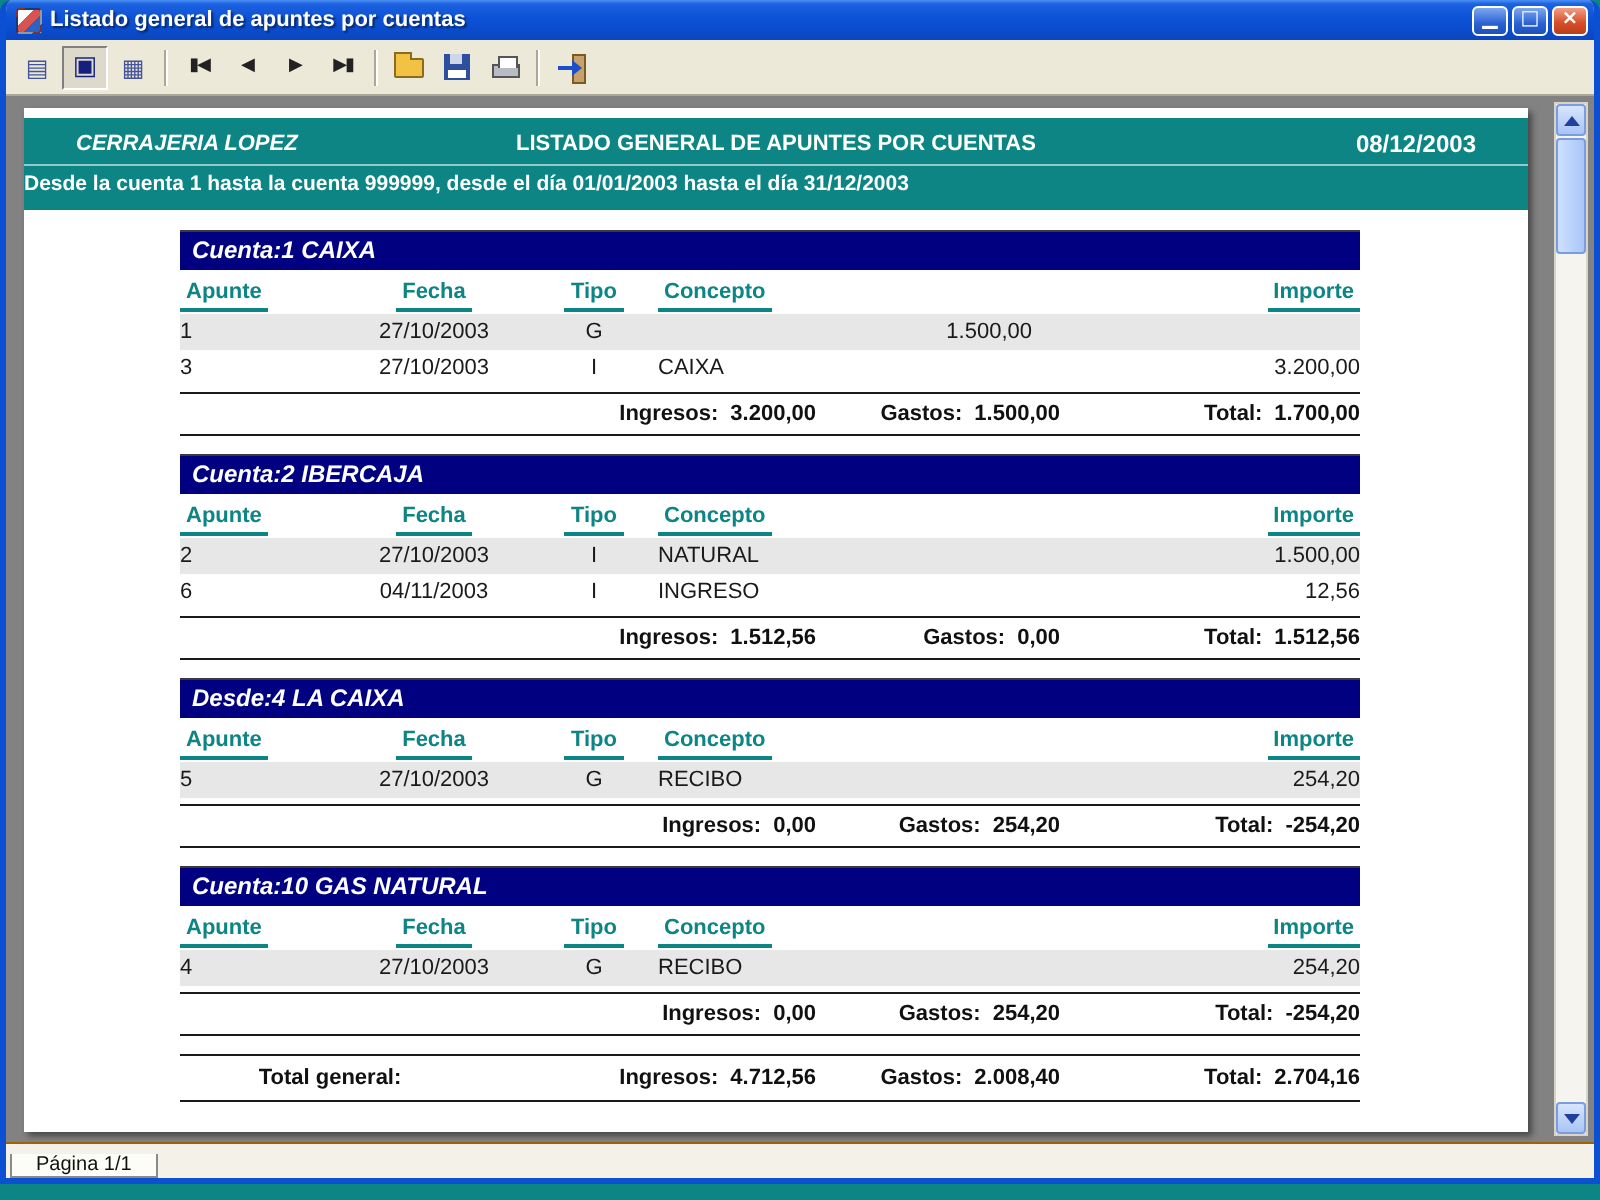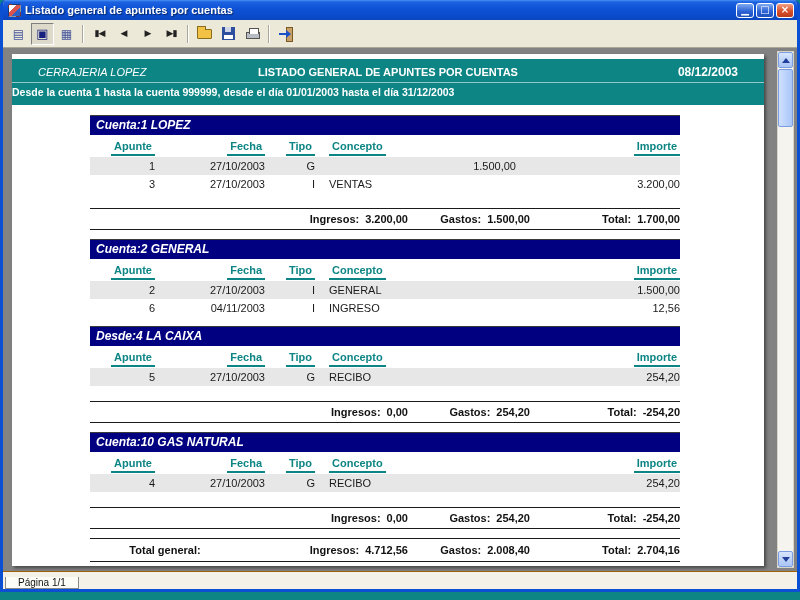--- a/index.html
+++ b/index.html
@@ -50,38 +50,38 @@
     display:flex;align-items:center;justify-content:center;cursor:pointer}
   .arr-up{width:0;height:0;border:4px solid transparent;border-bottom:5px solid #21409c;margin-top:-4px}
   .arr-down{width:0;height:0;border:4px solid transparent;border-top:5px solid #21409c;margin-bottom:-4px}
   .sb-track{flex:1;position:relative}
   .sb-thumb{position:absolute;top:1px;left:0;width:15px;height:58px;background:linear-gradient(90deg,#cfe0fd,#a9c6f8);
     border:1px solid #7a9ce0;border-radius:2px;cursor:pointer}
 
   
   .rpt-head{margin-top:5px;background:#0E8585;color:#fff}
   .rh1{display:flex;align-items:center;padding:6px 26px 3px}
-  .rh-company{flex:1;font-size:11px;font-weight:normal;font-style:italic}
+  .rh-company{flex:1;font-size:11px;font-weight:bold;font-style:italic}
   .rh-title{flex:2;text-align:center;font-size:11px;font-weight:bold}
   .rh-date{flex:1;text-align:right;font-size:12px;font-weight:bold}
   .rh2{text-align:left;font-size:10.5px;font-weight:bold;padding:3px 0 7px;border-top:1px solid rgba(255,255,255,.55)}
   .rbody{padding:10px 84px 0 78px}
   .acct{margin-bottom:9px}
   .acct-bar{background:#000080;color:#fff;font-size:12px;font-weight:bold;font-style:italic;
     padding:2px 0 3px 6px;border-top:1px solid #3a3a3a}
   .trow{display:grid;grid-template-columns:65px 96px 36px auto 150px;column-gap:14px;font-size:11px;
     padding:3px 0;align-items:center;color:#1a1a1a}
-  .trow .c1{text-align:right}
-  .trow .c2,.trow .c3{text-align:right}
+  .trow .c1{}
+  .trow .c2,.trow .c3{text-align:center}
   .trow .c5{text-align:right}
   .thead{padding:5px 0 1px}
   .hd-u{display:inline-block;color:#0E8585;font-weight:bold;border-bottom:2px solid #0E8585;padding:0 3px 2px}
   .alt{background:#e7e7e7}
   .sumrow{display:grid;grid-template-columns:150px 168px 122px auto;font-size:11px;font-weight:bold;color:#111;
-    border-top:1px solid #1a1a1a;border-bottom:1px solid #1a1a1a;padding:4px 0;margin-top:15px}
+    border-top:1px solid #1a1a1a;border-bottom:1px solid #1a1a1a;padding:4px 0;margin-top:3px}
   .sumrow .scell{text-align:right}
   .sumrow .slbl{margin-right:6px}
   .grand{margin-top:0;display:grid;grid-template-columns:150px 168px 122px auto;font-size:11px;font-weight:bold;color:#111;
     border-top:1px solid #1a1a1a;border-bottom:1px solid #1a1a1a;padding:5px 0}
   .grand .g1{text-align:center}
   .grand .scell{text-align:right}
   .grand .slbl{margin-right:6px}
 
   
   .statusbar{flex:0 0 18px;background:#f4f2e8;border-top:1px solid #a16207;display:flex;align-items:flex-end}
@@ -150,72 +150,78 @@
           <span class="rh-company">CERRAJERIA LOPEZ</span>
           <span class="rh-title">LISTADO GENERAL DE APUNTES POR CUENTAS</span>
           <span class="rh-date">08/12/2003</span>
         </div>
         <div class="rh2">Desde la cuenta 1 hasta la cuenta 999999, desde el día 01/01/2003 hasta el día 31/12/2003</div>
       </div>
 
       <div class="rbody">
 
         <section class="acct">
-          <div class="acct-bar">Cuenta:1 LOPEZ</div>
+          <div class="acct-bar">Cuenta:1 CAIXA</div>
           <div class="trow thead">
             <span class="c1"><span class="hd-u">Apunte</span></span>
             <span class="c2"><span class="hd-u">Fecha</span></span>
             <span class="c3"><span class="hd-u">Tipo</span></span>
             <span class="c4"><span class="hd-u">Concepto</span></span>
             <span class="c5"><span class="hd-u">Importe</span></span>
           </div>
           <div class="trow alt">
             <span class="c1">1</span>
             <span class="c2">27/10/2003</span>
             <span class="c3">G</span>
             <span class="c5">1.500,00</span>
           </div>
           <div class="trow">
             <span class="c1">3</span>
             <span class="c2">27/10/2003</span>
             <span class="c3">I</span>
-            <span class="c4">VENTAS</span>
+            <span class="c4">CAIXA</span>
             <span class="c5">3.200,00</span>
           </div>
           <div class="sumrow">
             <span></span>
             <span class="scell"><span class="slbl">Ingresos:</span><span>3.200,00</span></span>
             <span class="scell"><span class="slbl">Gastos:</span><span>1.500,00</span></span>
             <span class="scell"><span class="slbl">Total:</span><span>1.700,00</span></span>
           </div>
         </section>
 
         <section class="acct">
-          <div class="acct-bar">Cuenta:2 GENERAL</div>
+          <div class="acct-bar">Cuenta:2 IBERCAJA</div>
           <div class="trow thead">
             <span class="c1"><span class="hd-u">Apunte</span></span>
             <span class="c2"><span class="hd-u">Fecha</span></span>
             <span class="c3"><span class="hd-u">Tipo</span></span>
             <span class="c4"><span class="hd-u">Concepto</span></span>
             <span class="c5"><span class="hd-u">Importe</span></span>
           </div>
           <div class="trow alt">
             <span class="c1">2</span>
             <span class="c2">27/10/2003</span>
             <span class="c3">I</span>
-            <span class="c4">GENERAL</span>
+            <span class="c4">NATURAL</span>
             <span class="c5">1.500,00</span>
           </div>
           <div class="trow">
             <span class="c1">6</span>
             <span class="c2">04/11/2003</span>
             <span class="c3">I</span>
             <span class="c4">INGRESO</span>
             <span class="c5">12,56</span>
           </div>
+          <div class="sumrow">
+            <span></span>
+            <span class="scell"><span class="slbl">Ingresos:</span><span>1.512,56</span></span>
+            <span class="scell"><span class="slbl">Gastos:</span><span>0,00</span></span>
+            <span class="scell"><span class="slbl">Total:</span><span>1.512,56</span></span>
+          </div>
         </section>
 
         <section class="acct">
           <div class="acct-bar">Desde:4 LA CAIXA</div>
           <div class="trow thead">
             <span class="c1"><span class="hd-u">Apunte</span></span>
             <span class="c2"><span class="hd-u">Fecha</span></span>
             <span class="c3"><span class="hd-u">Tipo</span></span>
             <span class="c4"><span class="hd-u">Concepto</span></span>
             <span class="c5"><span class="hd-u">Importe</span></span>

